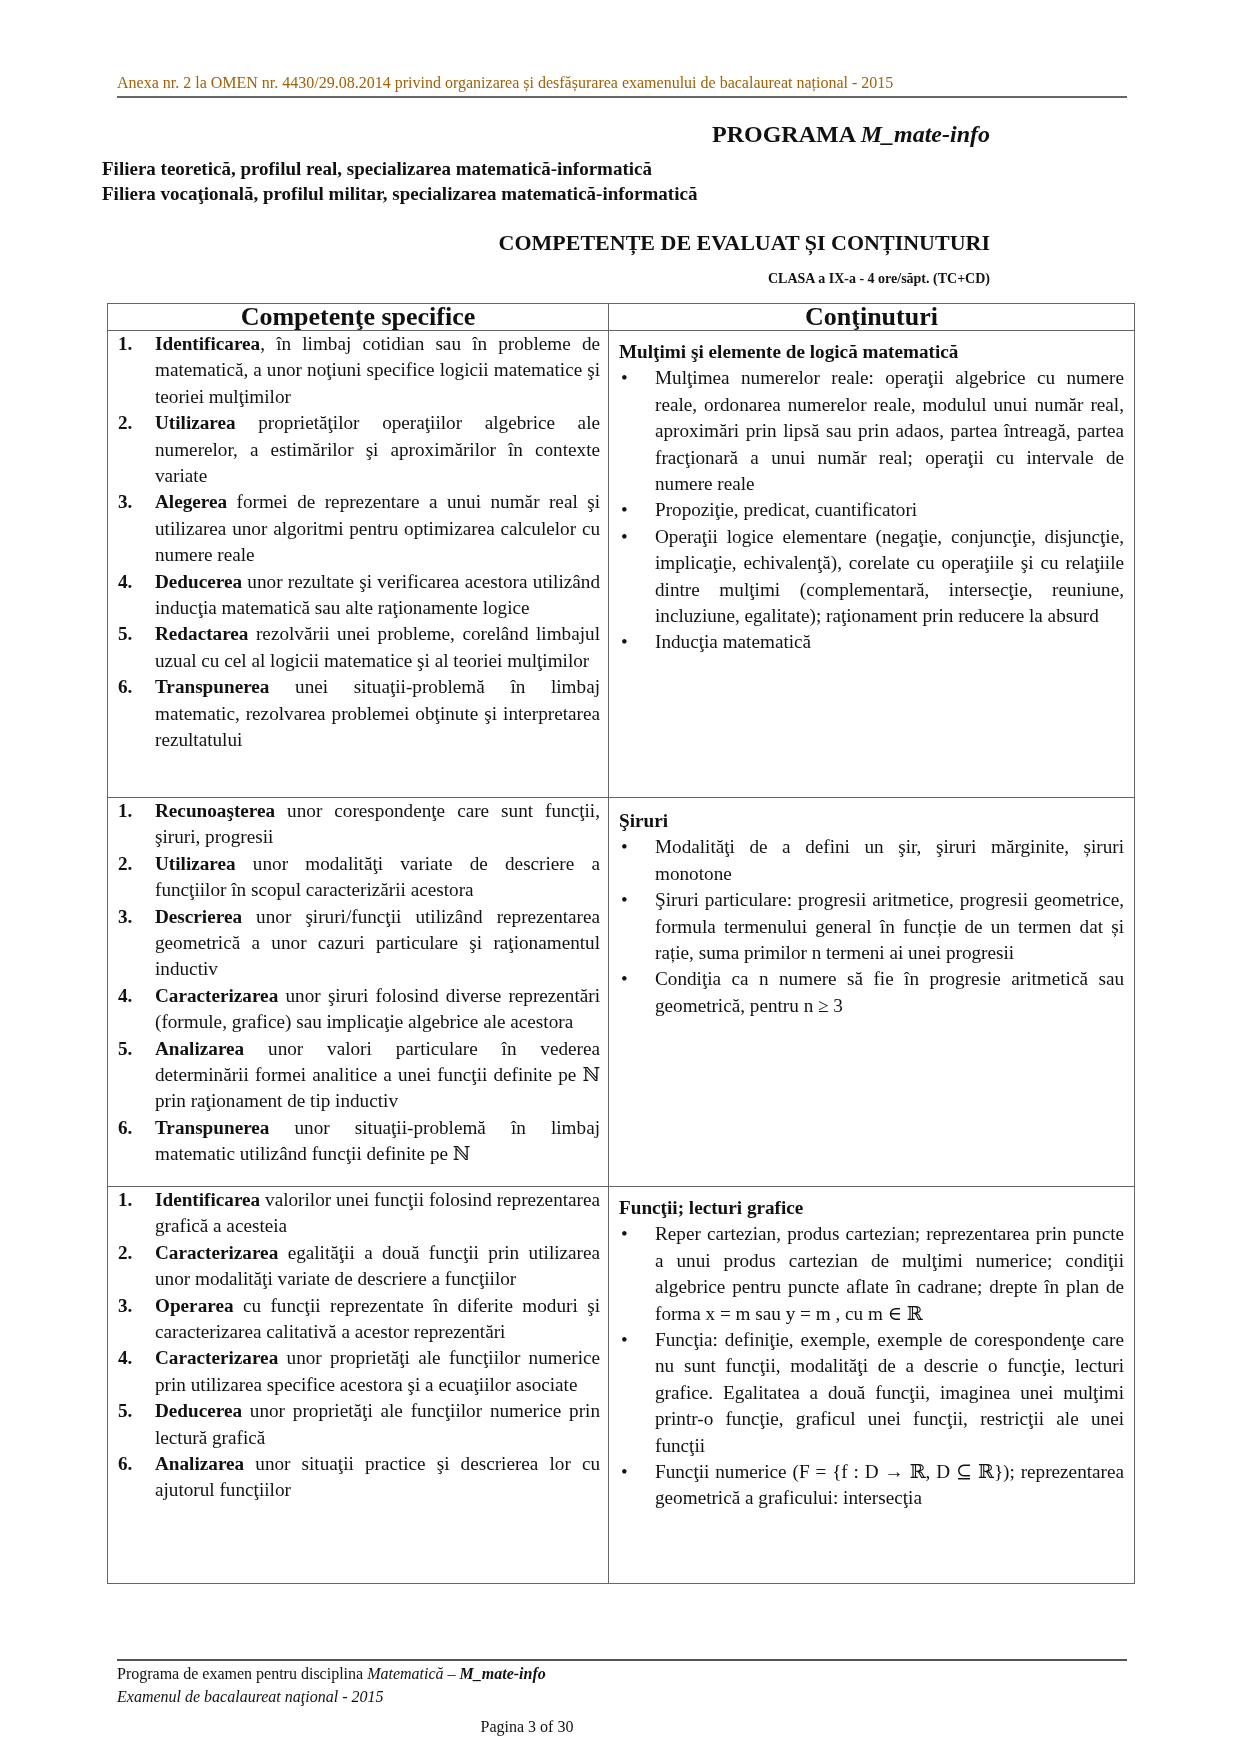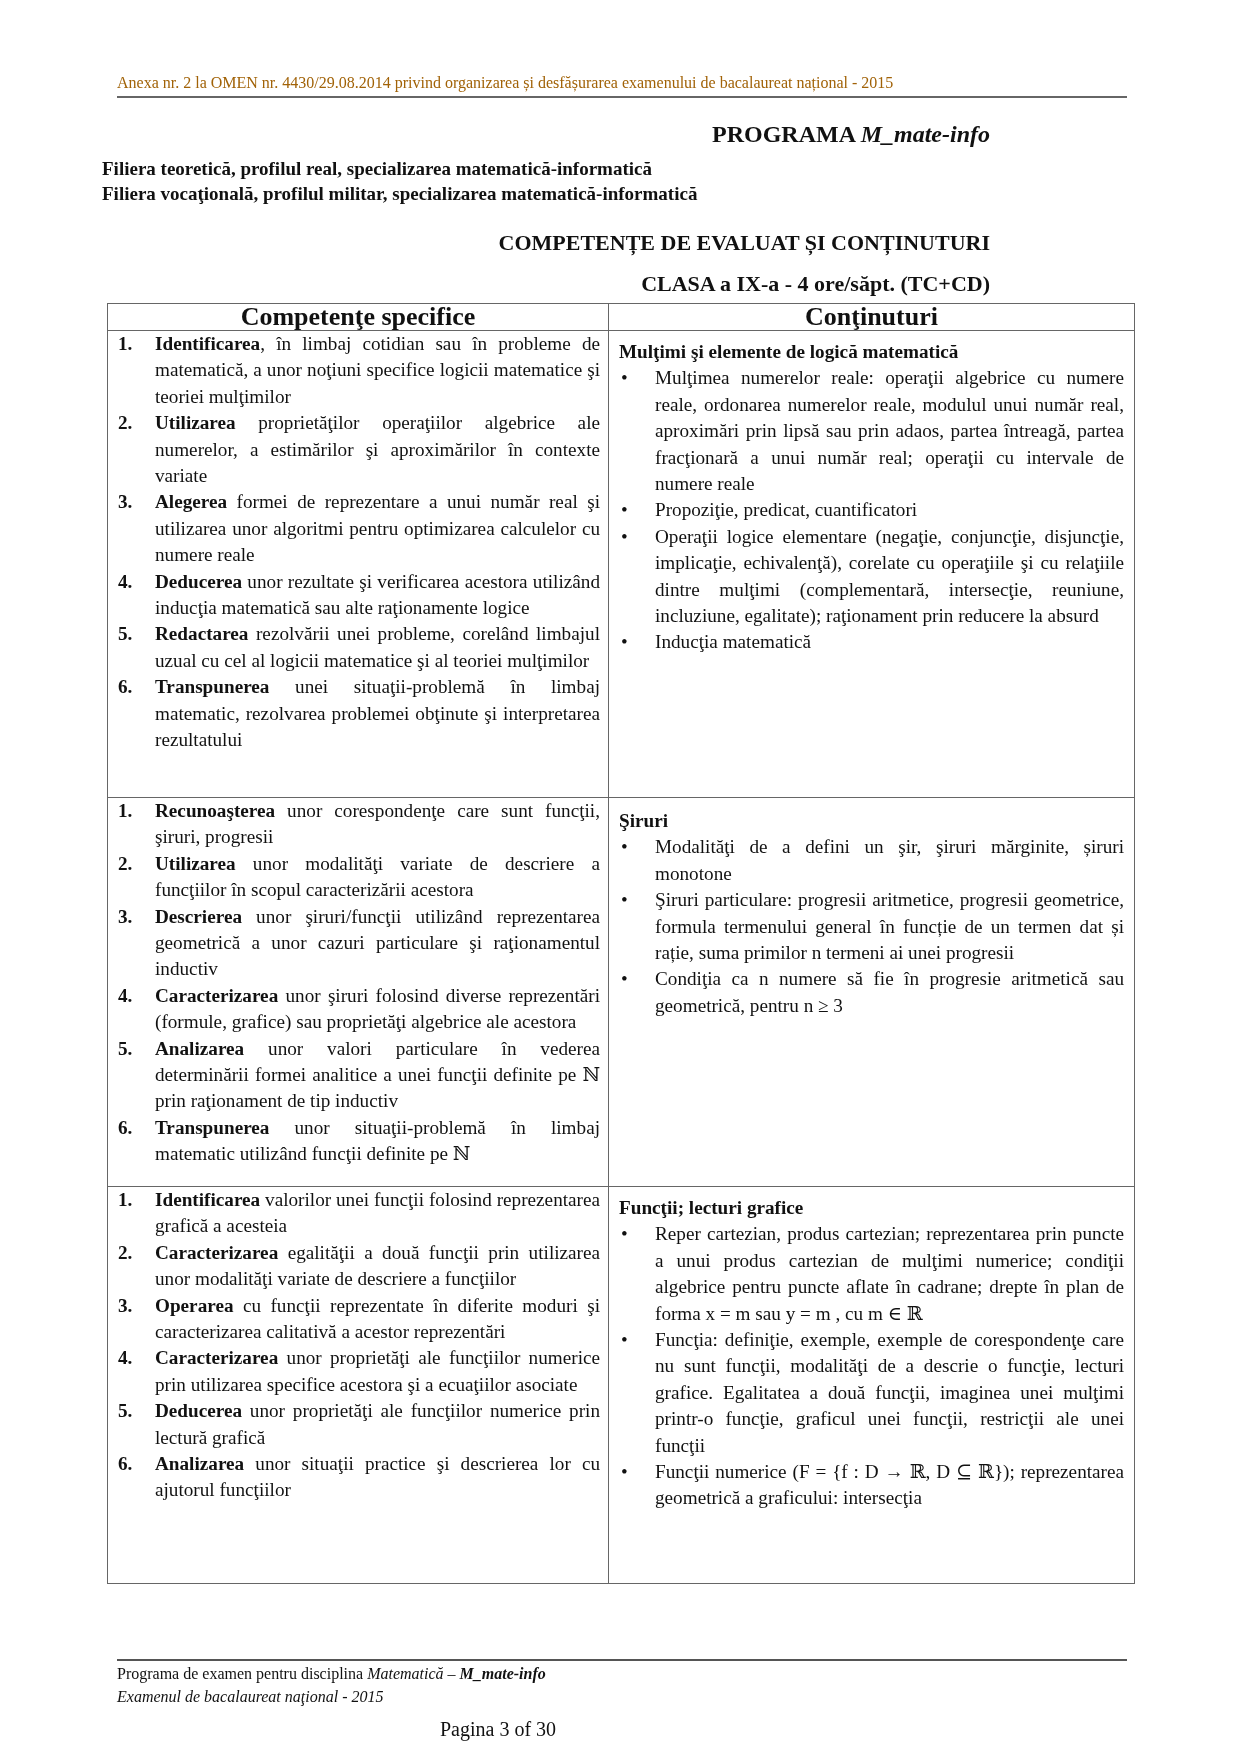--- a/index.html
+++ b/index.html
@@ -6,21 +6,21 @@
   body { width: 1241px; height: 1755px; position: relative; font-family: "Liberation Serif", "DejaVu Serif", serif; color: #111; overflow: hidden; }
   .page-header { position: absolute; left: 117px; top: 74px; width: 1010px; font-size: 16px; color: #a16207; }
   .header-rule { position: absolute; left: 117px; top: 96px; width: 1010px; height: 2px; background: #666; }
   .title { position: absolute; left: 0; width: 990px; text-align: right; font-weight: bold; margin-top: 9px; }
   .t-programa { top: 112px; font-size: 24px; }
   .t-programa i { font-style: italic; }
   .filiera { position: absolute; left: 102px; font-size: 19px; font-weight: bold; }
   .f1 { top: 158px; }
   .f2 { top: 183px; }
   .t-comp { top: 221px; font-size: 22px; }
-  .t-clasa { top: 262px; font-size: 22px; }
+  .t-clasa { top: 262px; font-size: 14px; }
 
   table.syllabus { position: absolute; left: 107px; top: 303px; width: 1028px; border-collapse: collapse; font-size: 19.2px; line-height: 26.4px; }
   table.syllabus th, table.syllabus td { border: 1.5px solid #666; vertical-align: top; }
   table.syllabus th { font-weight: bold; font-size: 26px; height: 24px; line-height: 24px; text-align: center; }
   .col-left { width: 498px; }
   td.left { padding: 0 8px 0 10px; }
   td.right { padding: 8px 10px 0 10px; }
   .comp-list { margin: 0; padding: 0; list-style: none; }
   .comp-list li { position: relative; padding-left: 37px; text-align: justify; }
   .comp-list li .num { position: absolute; left: 0; top: 0; font-weight: bold; }
@@ -28,21 +28,21 @@
   .sec-title { font-weight: bold; margin-bottom: 0; }
   .bullets { margin: 0; padding: 0; list-style: none; }
   .bullets li { position: relative; padding-left: 36px; text-align: justify; }
   .bullets li .dot { position: absolute; left: 2px; top: 0; }
 
   .footer-rule { position: absolute; left: 117px; top: 1659px; width: 1010px; height: 1.5px; background: #555; }
   .footer-line1 { position: absolute; left: 117px; top: 1665px; font-size: 16px; }
   .footer-line1 .it { font-style: italic; }
   .footer-line1 .bi { font-style: italic; font-weight: bold; }
   .footer-line2 { position: absolute; left: 117px; top: 1688px; font-size: 16px; font-style: italic; }
-  .footer-page { position: absolute; left: 0; width: 996px; text-align: center; top: 1718px; font-size: 20px; }
+  .footer-page { position: absolute; left: 0; width: 996px; text-align: center; top: 1718px; font-size: 16px; padding-left: 29px; }
 </style>
 </head>
 <body>
 
 <div class="page-header">Anexa nr. 2 la OMEN nr. 4430/29.08.2014 privind organizarea și desfășurarea examenului de bacalaureat național - 2015</div>
 <div class="header-rule"></div>
 
 <div class="title t-programa"><span>PROGRAMA </span><i>M_mate-info</i></div>
 
 <div class="filiera f1">Filiera teoretică, profilul real, specializarea matematică-informatică</div>
@@ -81,21 +81,21 @@
         </ul>
       </td>
     </tr>
 
     <tr>
       <td class="left" style="height:388px;">
         <ol class="comp-list">
           <li><span class="num">1.</span><b>Recunoaşterea</b><span> unor corespondenţe care sunt funcţii, şiruri, progresii</span></li>
           <li><span class="num">2.</span><b>Utilizarea</b><span> unor modalităţi variate de descriere a funcţiilor în scopul caracterizării acestora</span></li>
           <li><span class="num">3.</span><b>Descrierea</b><span> unor şiruri/funcţii utilizând reprezentarea geometrică a unor cazuri particulare şi raţionamentul inductiv</span></li>
-          <li><span class="num">4.</span><b>Caracterizarea</b><span> unor şiruri folosind diverse reprezentări (formule, grafice) sau proprietăţi algebrice ale acestora</span></li>
+          <li><span class="num">4.</span><b>Caracterizarea</b><span> unor şiruri folosind diverse reprezentări (formule, grafice) sau implicaţie algebrice ale acestora</span></li>
           <li><span class="num">5.</span><b>Analizarea</b><span> unor valori particulare în vederea determinării formei analitice a unei funcţii definite pe ℕ prin raţionament de tip inductiv</span></li>
           <li><span class="num">6.</span><b>Transpunerea</b><span> unor situaţii-problemă în limbaj matematic utilizând funcţii definite pe ℕ</span></li>
         </ol>
       </td>
       <td class="right" style="padding-top:10px;">
         <div class="sec-title">Şiruri</div>
         <ul class="bullets">
           <li><span class="dot">•</span><span>Modalităţi de a defini un şir, şiruri mărginite, șiruri monotone</span></li>
           <li><span class="dot">•</span><span>Şiruri particulare: progresii aritmetice, progresii geometrice, formula termenului general în funcție de un termen dat și rație, suma primilor n termeni ai unei progresii</span></li>
           <li><span class="dot">•</span><span>Condiţia ca n numere să fie în progresie aritmetică sau geometrică, pentru n ≥ 3</span></li>

